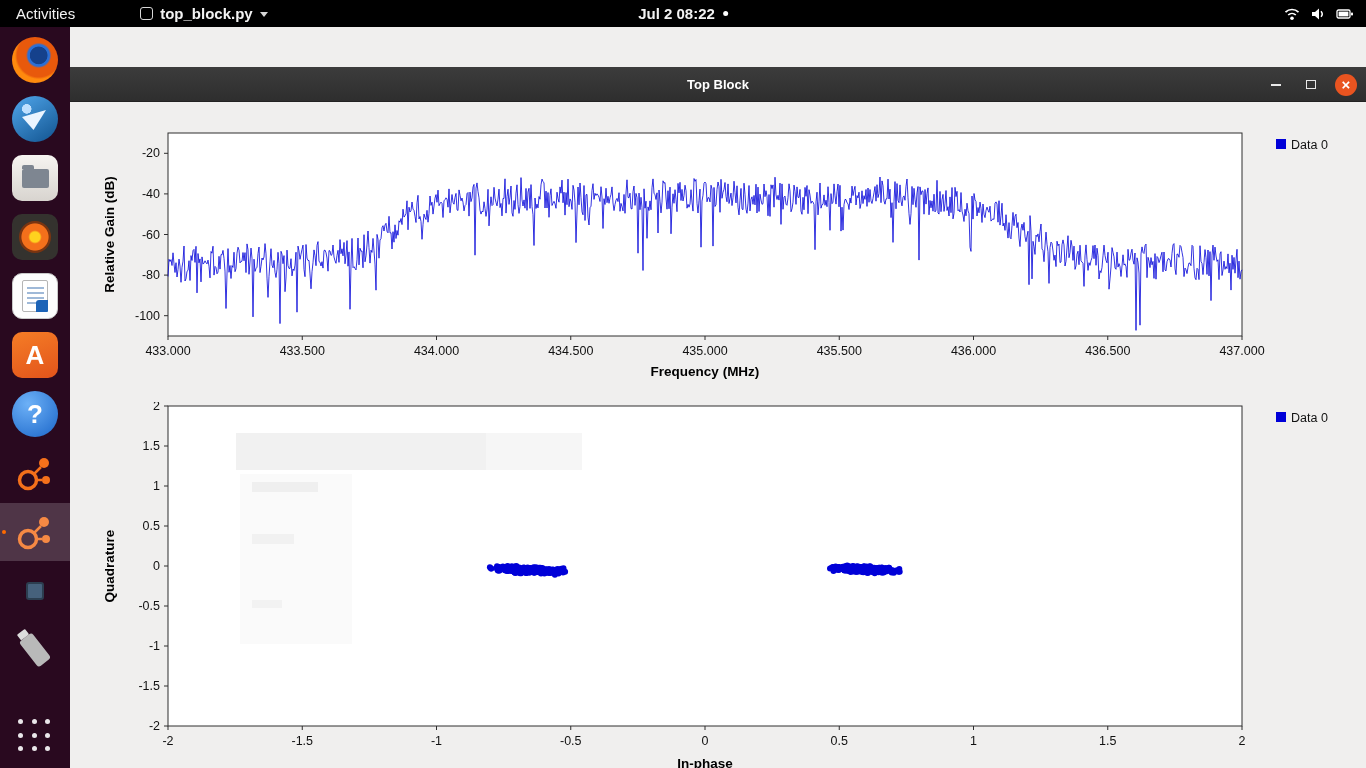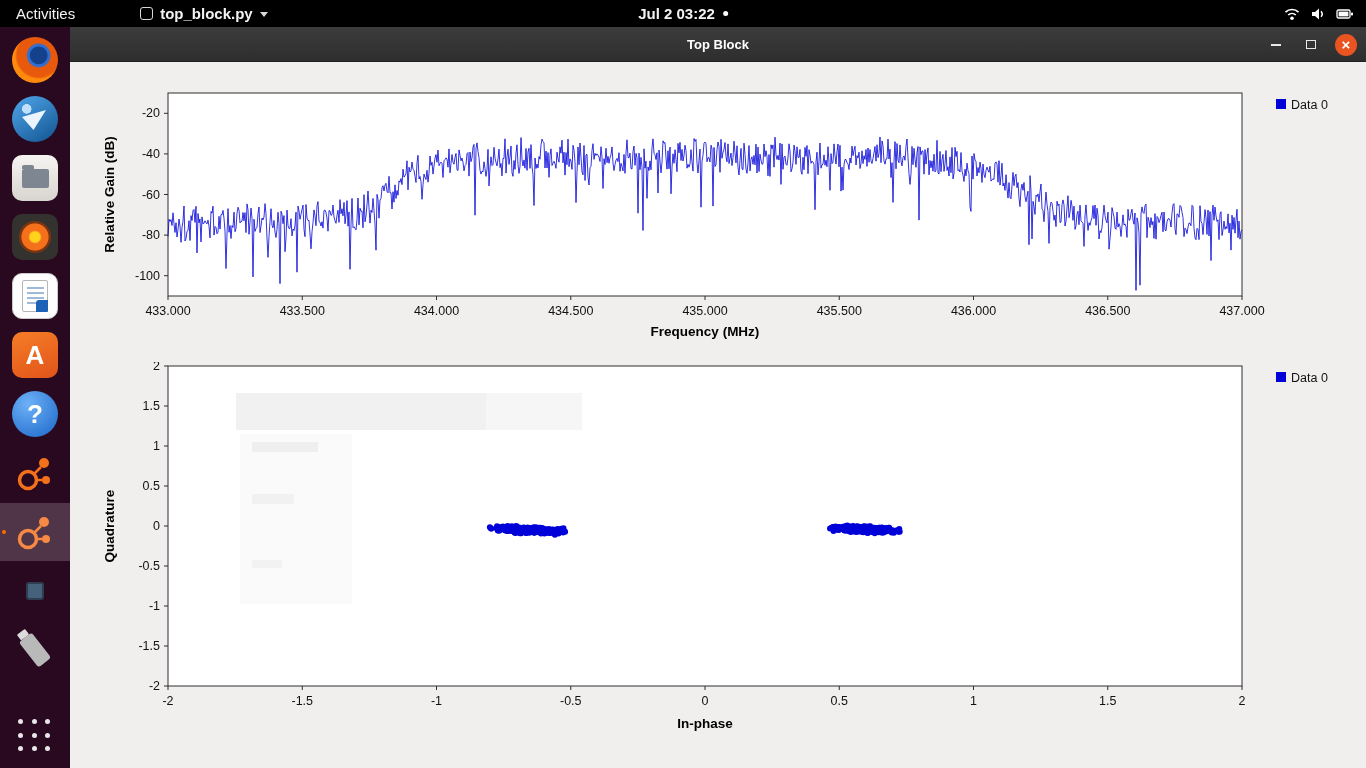--- a/index.html
+++ b/index.html
@@ -51,21 +51,21 @@
   .ic-small-app{width:18px;height:18px;background:#46617c;border:2px solid #2c3e50;border-radius:3px;}
   .ic-usb{width:16px;height:32px;background:#b9b9b9;border-radius:3px;position:relative;transform:rotate(-38deg);}
   .ic-usb::before{content:"";position:absolute;top:-7px;left:3px;width:10px;height:7px;background:#dcdcdc;border-radius:1px;}
   .show-apps{margin-top:auto;}
   .grid9{width:34px;height:34px;display:grid;grid-template-columns:repeat(3,1fr);gap:7px;}
   .grid9 i{width:5px;height:5px;background:#e9e6e9;border-radius:50%;}
 
   
   .window{position:absolute;left:70px;top:27px;width:1296px;height:741px;background:#f0efee;}
   .titlebar{height:35px;background:linear-gradient(#3c3c3c,#2e2e2e);border-bottom:1px solid #222;
-    display:flex;align-items:center;justify-content:center;position:relative;}
+    display:flex;align-items:center;justify-content:center;position:relative;margin-top:40px;}
   .titlebar .title{color:#fff;font-weight:bold;font-size:13px;}
   .win-controls{position:absolute;right:9px;top:0;height:35px;display:flex;align-items:center;gap:13px;}
   .wbtn{width:22px;height:22px;display:flex;align-items:center;justify-content:center;cursor:pointer;}
   .min-glyph{width:10px;height:2px;background:#e8e8e8;}
   .max-glyph{width:10px;height:9px;border:1.5px solid #e8e8e8;}
   .wbtn.close{background:#e95420;border-radius:50%;color:#fff;font-size:15px;font-weight:bold;line-height:1;}
   .content{position:relative;width:1296px;height:705px;}
   #spec-chart{position:absolute;left:0;top:0;width:1296px;height:300px;}
   #const-chart{position:absolute;left:0;top:300px;width:1296px;height:406px;}
   svg text{font-family:"Liberation Sans","DejaVu Sans",sans-serif;}
@@ -78,21 +78,21 @@
   <div class="topbar">
     <div class="tb-left">
       <div>Activities</div>
       <div class="app-menu">
         <span class="app-ic"></span>
         <span>top_block.py</span>
         <span class="caret"></span>
       </div>
     </div>
     <div class="tb-center">
-      <span>Jul 2  03:22</span>
+      <span>Jul 2  08:22</span>
       <span class="notif-dot"></span>
     </div>
     <div class="tb-right">
       <svg width="16" height="16" viewBox="0 0 16 16">
         <path d="M1.5 6.2 A 9.2 9.2 0 0 1 14.5 6.2" fill="none" stroke="#fff" stroke-width="1.7"></path>
         <path d="M4.2 9 A 5.5 5.5 0 0 1 11.8 9" fill="none" stroke="#fff" stroke-width="1.7"></path>
         <circle cx="8" cy="12.2" r="1.8" fill="#fff"></circle>
       </svg>
       <svg width="16" height="16" viewBox="0 0 16 16">
         <polygon points="2,6 5,6 9,2.5 9,13.5 5,10 2,10" fill="#fff"></polygon>

